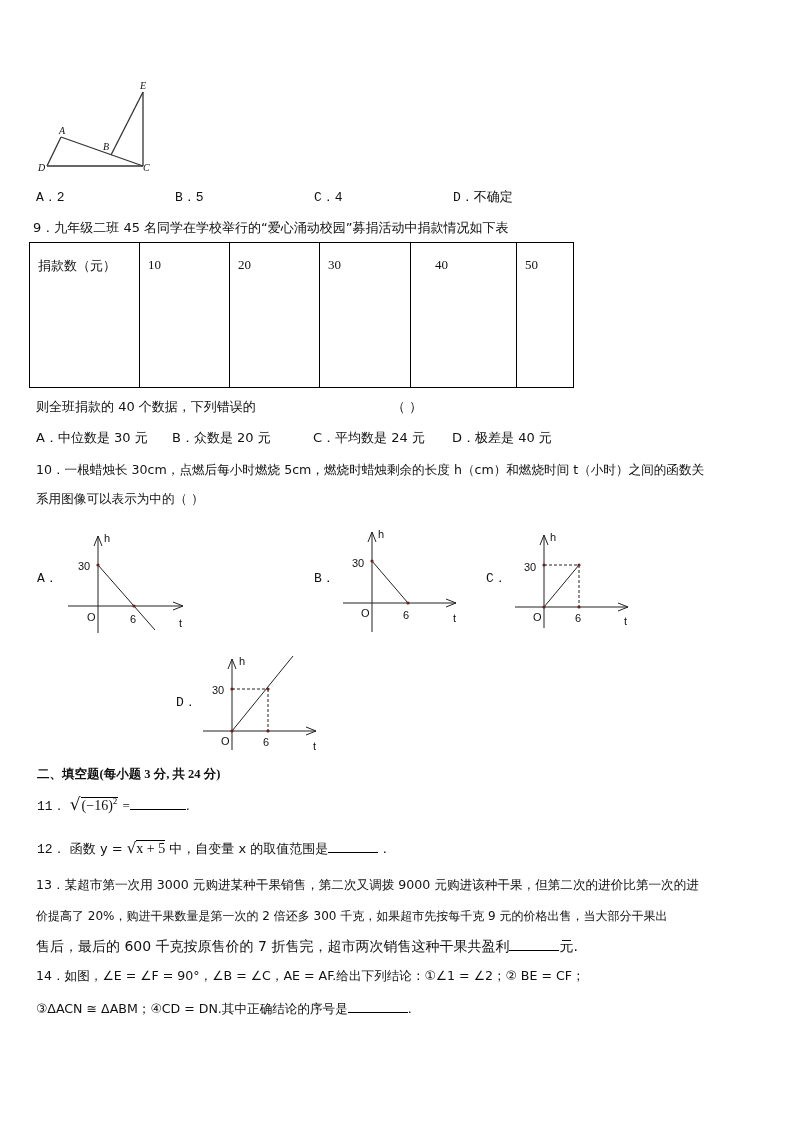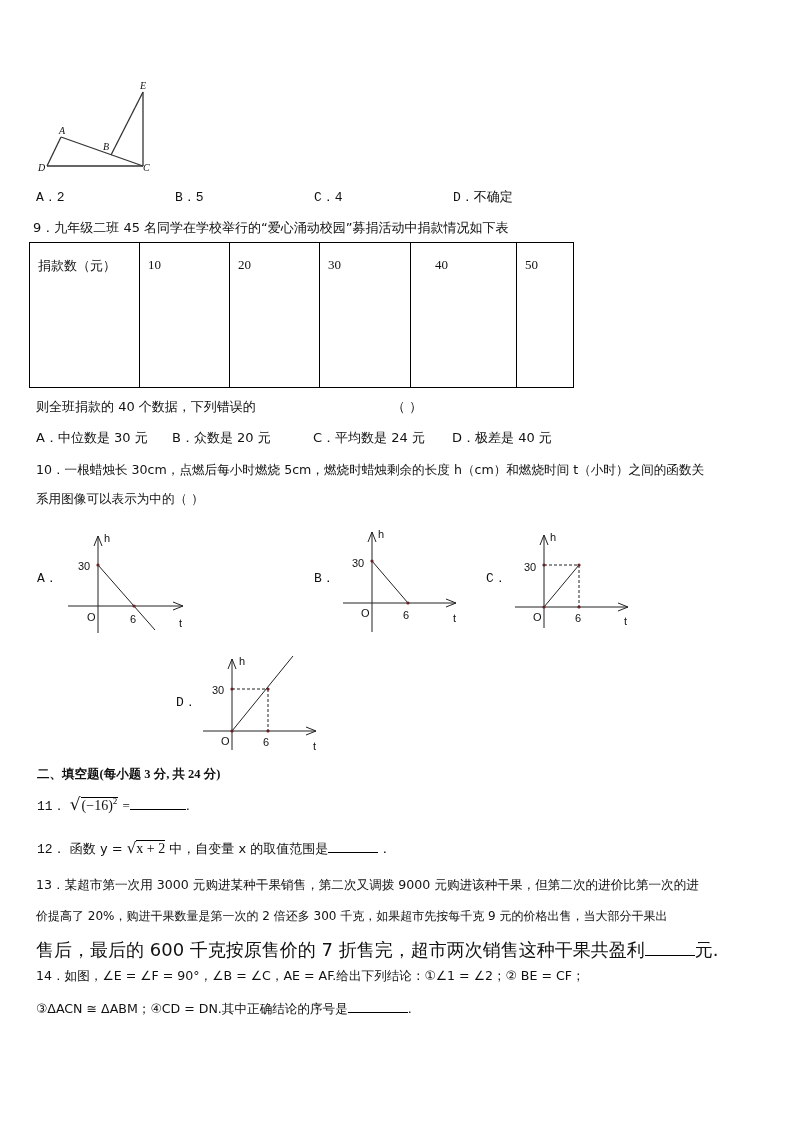--- a/index.html
+++ b/index.html
@@ -156,26 +156,26 @@
 
 <div class="abs" style="left:37px;top:794px;">
   <span class="mono">11．</span>
   <span style="font-family:'DejaVu Serif',serif;font-size:17px;">√</span><span class="serif" style="border-top:1px solid #000;padding:0 1px;font-size:14px;"><span>(−16)</span><sup style="font-size:9px;">2</sup></span>
   <span class="serif">=</span><span class="blank" style="width:56px;"></span><span>.</span>
 </div>
 
 <div class="abs" style="left:37px;top:839px;">
   <span class="mono">12．</span>
   <span>函数 y =</span>
-  <span style="font-family:'DejaVu Serif',serif;font-size:15px;">√</span><span class="serif" style="border-top:1px solid #000;font-size:14px;">x + 2</span>
+  <span style="font-family:'DejaVu Serif',serif;font-size:15px;">√</span><span class="serif" style="border-top:1px solid #000;font-size:14px;">x + 5</span>
   <span>中，自变量 x 的取值范围是</span><span class="blank" style="width:50px;"></span><span>．</span>
 </div>
 
 <span class="abs" style="left:36px;top:877px;font-size:12.6px;">13．某超市第一次用 3000 元购进某种干果销售，第二次又调拨 9000 元购进该种干果，但第二次的进价比第一次的进</span>
 <span class="abs" style="left:36px;top:908px;font-size:12px;">价提高了 20%，购进干果数量是第一次的 2 倍还多 300 千克，如果超市先按每千克 9 元的价格出售，当大部分干果出</span>
-<div class="abs" style="left:36px;top:938px;font-size:18px;">
+<div class="abs" style="left:36px;top:938px;font-size:14px;">
   <span>售后，最后的 600 千克按原售价的 7 折售完，超市两次销售这种干果共盈利</span><span class="blank" style="width:50px;"></span><span>元.</span>
 </div>
 
 <span class="abs" style="left:36px;top:968px;font-size:12.6px;">14．如图，∠E = ∠F = 90°，∠B = ∠C，AE = AF.给出下列结论：①∠1 = ∠2；② BE = CF；</span>
 <div class="abs" style="left:36px;top:1000px;font-size:12.6px;">
   <span>③ΔACN ≅ ΔABM；④CD = DN.其中正确结论的序号是</span><span class="blank" style="width:60px;"></span><span>.</span>
 </div>
 
 </body></html>

